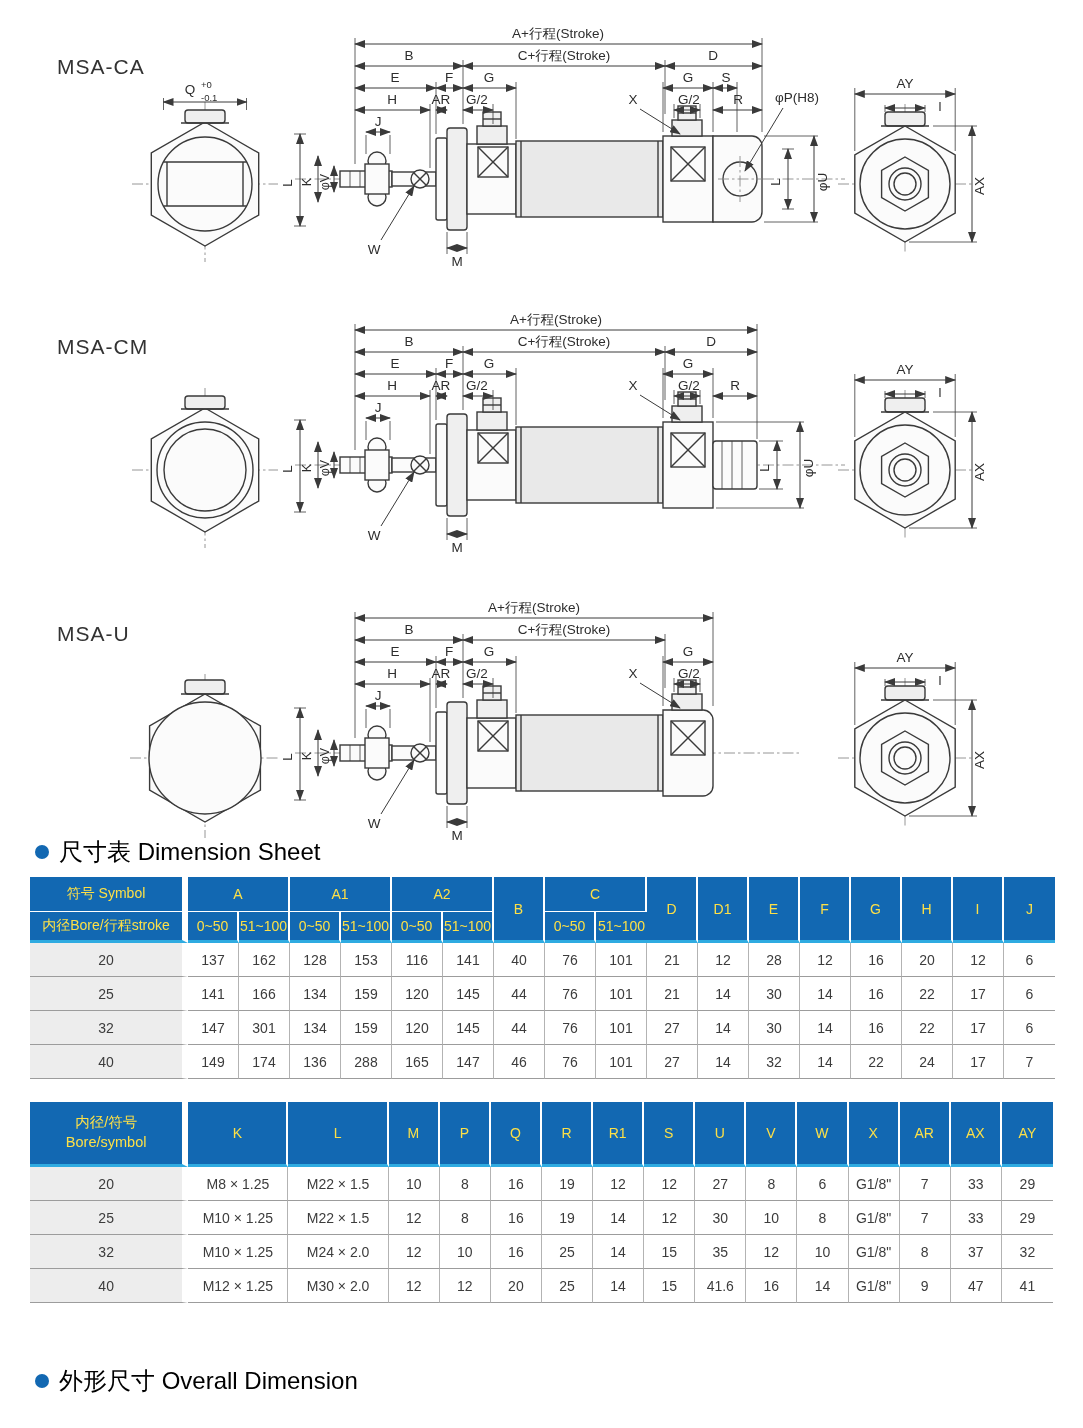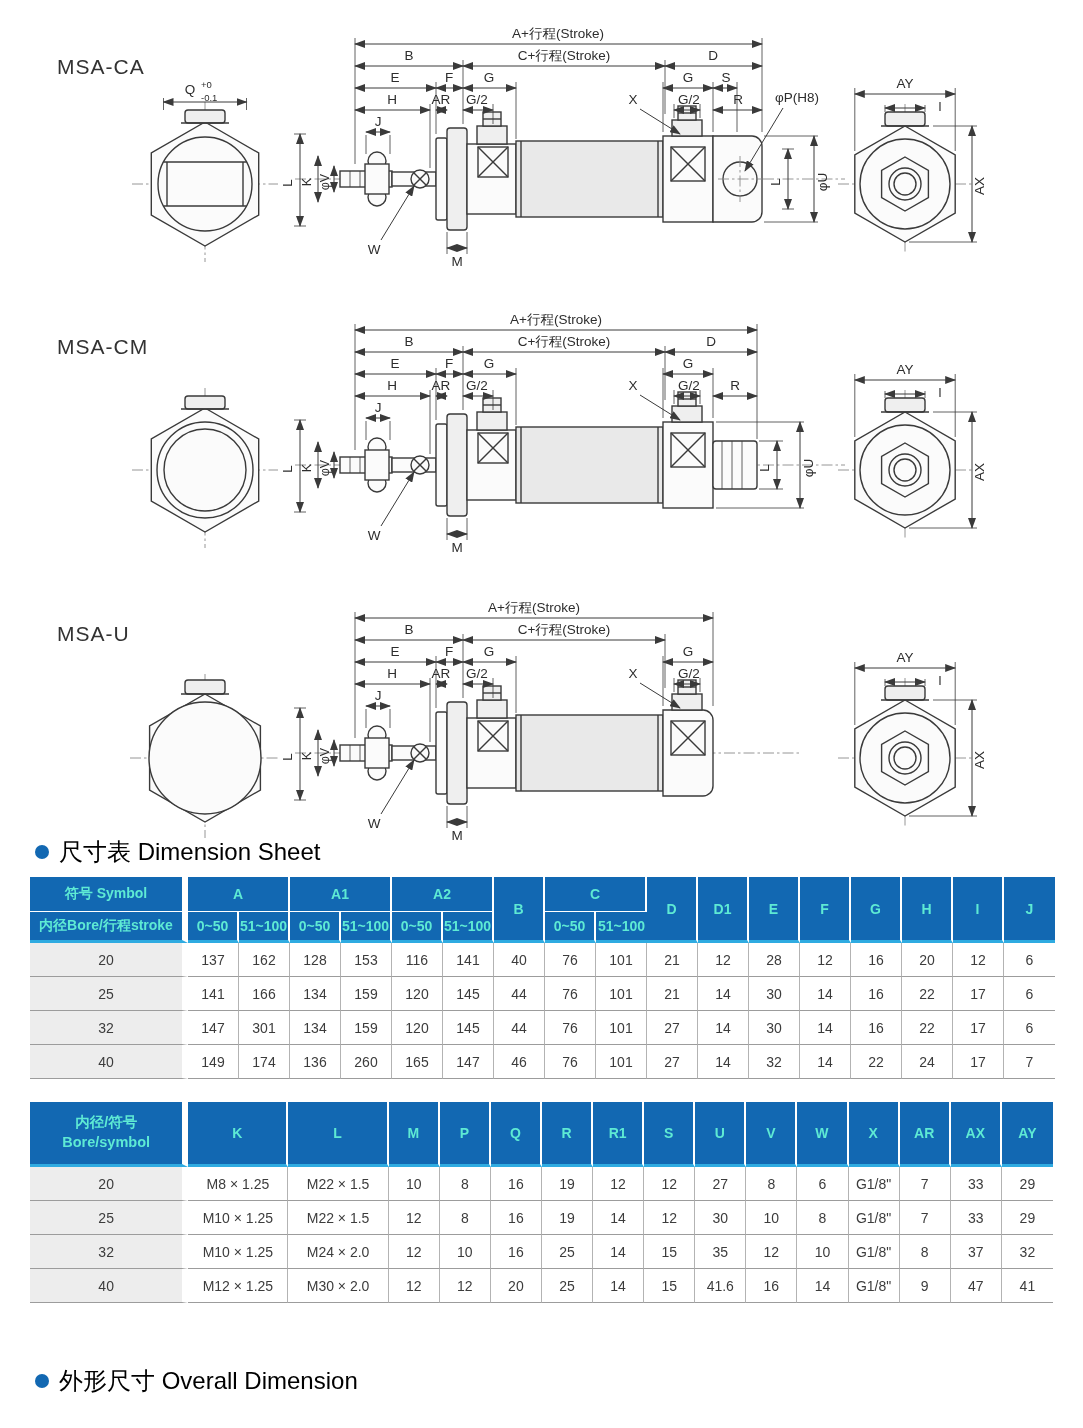--- a/index.html
+++ b/index.html
@@ -20,21 +20,21 @@
   svg .dm{marker-start:url(#m0);marker-end:url(#m1);}
   svg .ar{marker-end:url(#m1);}
   svg text{font-family:"Liberation Sans",sans-serif;font-size:13.5px;fill:#2d2d2d;text-anchor:middle;}
   svg text.ts{font-size:9.5px;text-anchor:start;}
   svg text.tl{font-size:12.5px;}
 
   .section-heading{position:absolute;left:35px;display:flex;align-items:center;font-size:24px;color:#000000;}
   .bullet{display:inline-block;width:14px;height:14px;border-radius:50%;background:#1268b2;margin-right:10px;flex:0 0 auto;}
 
   table.dim{position:absolute;left:30px;border-collapse:separate;border-spacing:0;table-layout:fixed;width:1023px;font-size:14px;color:#3c3c3c;}
-  table.dim th{background:#1268b2;color:#5eead4;font-weight:bold;border-right:2px solid #fff;border-top:2px solid #fff;padding:0 1px;}
+  table.dim th{background:#1268b2;color:#fde047;font-weight:normal;border-right:2px solid #fff;border-top:2px solid #fff;padding:0 1px;}
   table.dim th:last-child{border-right:none;}
   table.dim thead tr.sub th{border-top:1px solid #fff;}
   table.dim th.blue-bottom{border-bottom:3px solid #2fabe1;}
   table.dim th.corner{border-right:6px solid #fff;font-size:14px;}
   table.dim td{background:#fff;text-align:center;height:31px;border-bottom:1.5px solid #9c9c9c;border-right:1px solid #b3b3b3;}
   table.dim td:last-child{border-right:none;}
   table.dim td.bore{background:#ededed;border-right:6px solid #fff;}
   table.dim th{height:34px;text-align:center;}
   table.dim tr.sub th{height:28px;font-size:14px;}
   #table2 th{height:62px;}
@@ -583,21 +583,21 @@
           <td>16</td>
           <td>22</td>
           <td>17</td>
           <td>6</td>
       </tr>
       <tr>
         <td class="bore">40</td>
         <td>149</td>
           <td>174</td>
           <td>136</td>
-          <td>260</td>
+          <td>288</td>
           <td>165</td>
           <td>147</td>
           <td>46</td>
           <td>76</td>
           <td>101</td>
           <td>27</td>
           <td>14</td>
           <td>32</td>
           <td>14</td>
           <td>22</td>

